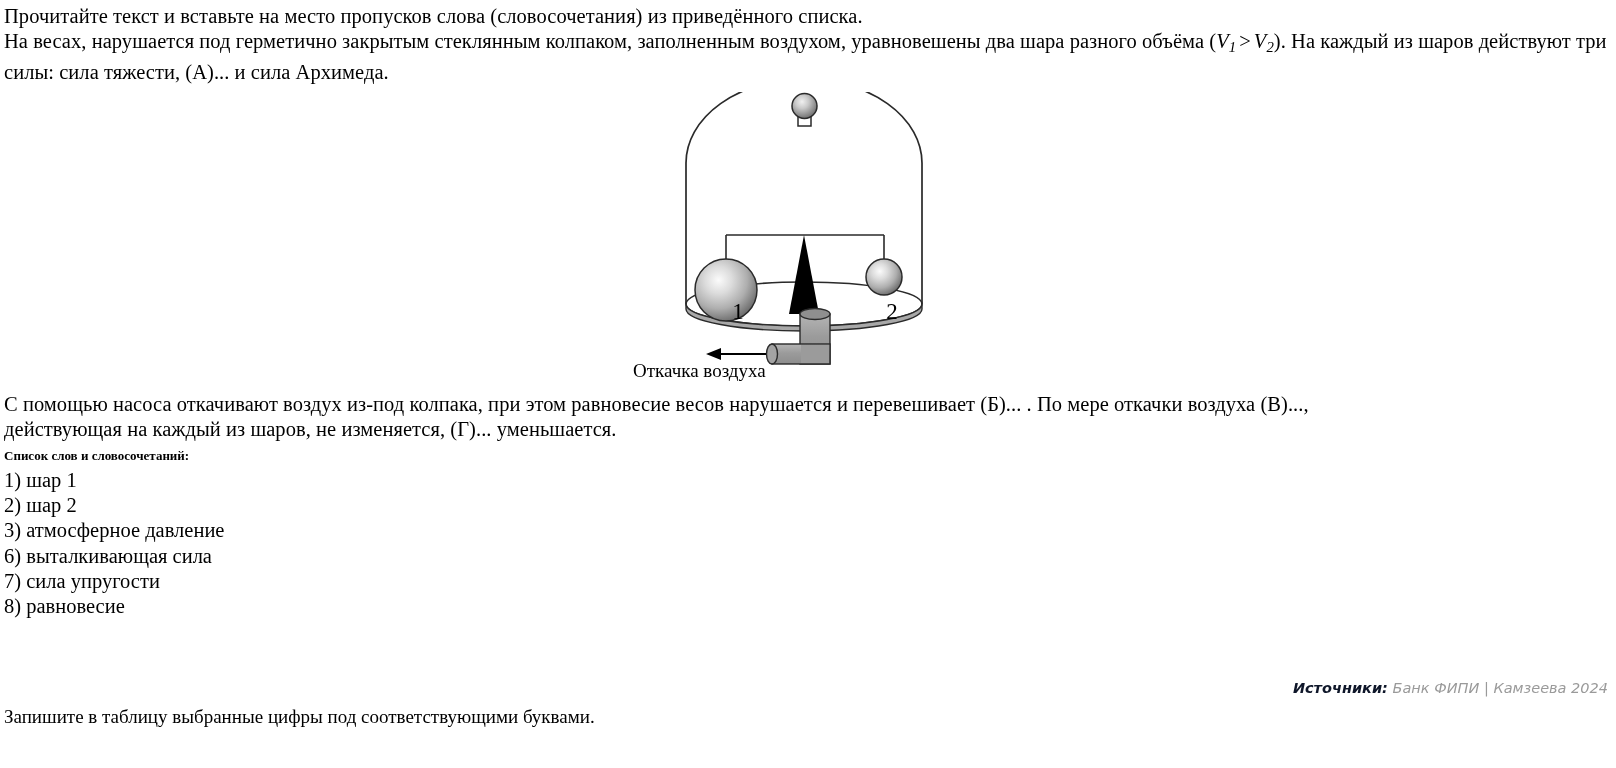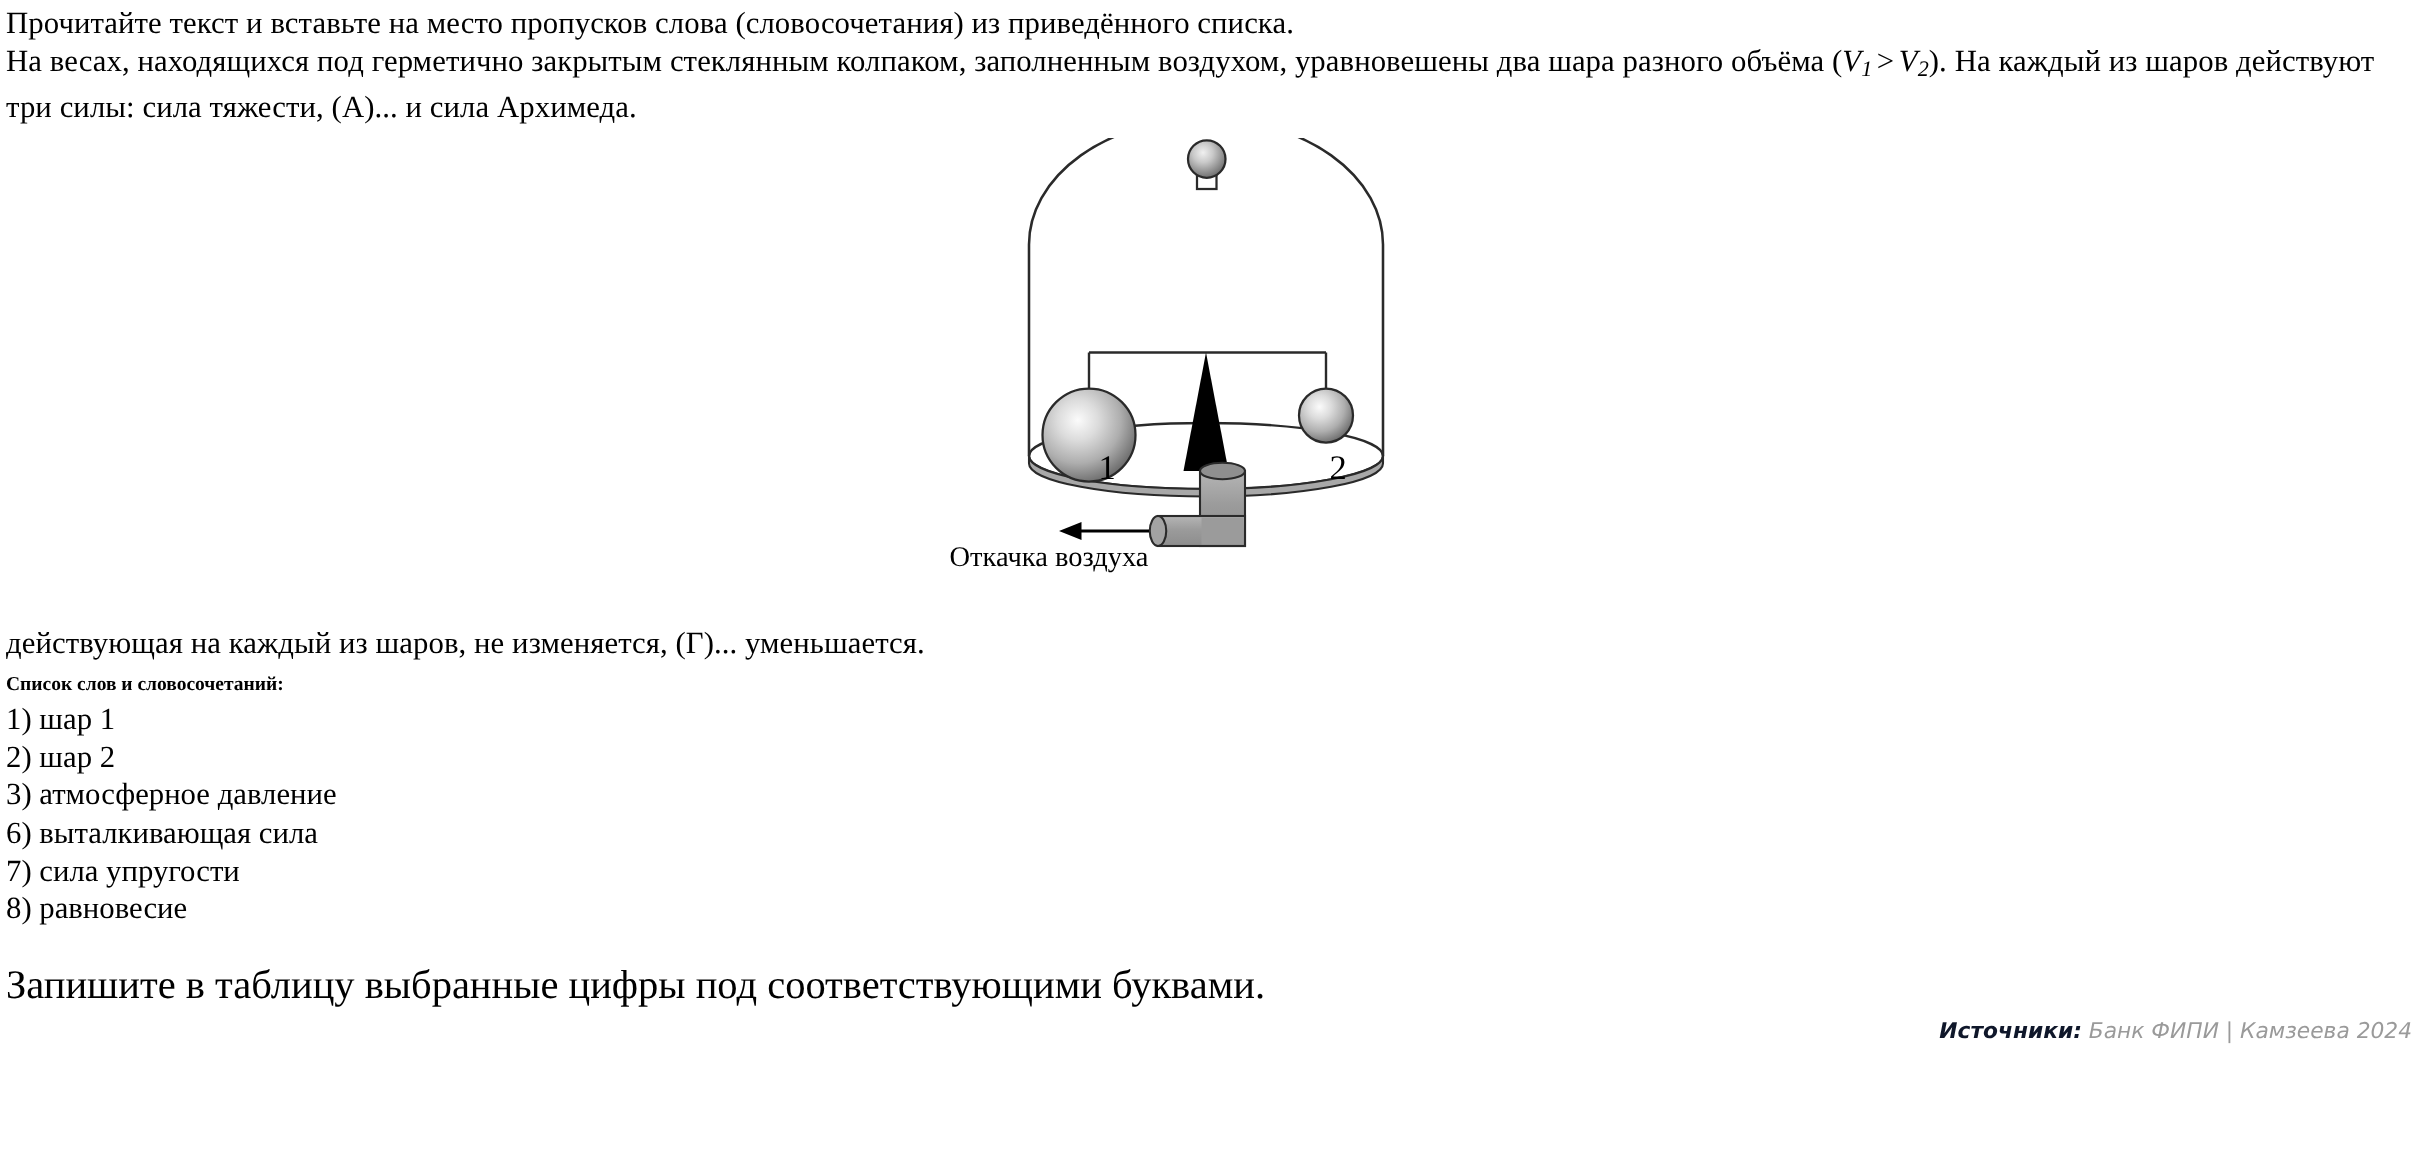--- a/index.html
+++ b/index.html
@@ -70,22 +70,22 @@
     padding: 0;
     list-style: none;
     font-size: 20.5px;
     line-height: 25.2px;
   }
   #word-list li { white-space: nowrap; }
 
   #closing-line {
     position: absolute;
     left: 4px;
-    top: 644px;
-    font-size: 27px;
+    top: 704px;
+    font-size: 19px;
     line-height: 25px;
   }
 
   
   #figure {
     position: absolute;
     left: 620px;
     top: 92px;
     width: 360px;
     height: 300px;
@@ -120,21 +120,21 @@
     color: #0f172a;
   }
 </style>
 </head>
 <body>
 
 <div class="page">
 
   <div class="text-block" id="intro-block">
     <span>Прочитайте текст и вставьте на место пропусков слова (словосочетания) из приведённого списка.</span><br>
-    <span>На весах, находящихся под герметично закрытым стеклянным колпаком, заполненным воздухом, уравновешены два шара разного объёма (</span><span class="mathvar"><span>V</span><sub>1</sub></span><span class="mathop">&gt;</span><span class="mathvar"><span>V</span><sub>2</sub></span><span>). На каждый из шаров действуют три силы: сила тяжести, (А)... и сила Архимеда.</span>
+    <span>На весах, нарушается под герметично закрытым стеклянным колпаком, заполненным воздухом, уравновешены два шара разного объёма (</span><span class="mathvar"><span>V</span><sub>1</sub></span><span class="mathop">&gt;</span><span class="mathvar"><span>V</span><sub>2</sub></span><span>). На каждый из шаров действуют три силы: сила тяжести, (А)... и сила Архимеда.</span>
   </div>
 
   <div id="figure">
     <svg width="360" height="300" viewBox="0 0 360 300" xmlns="http://www.w3.org/2000/svg">
       <defs>
         <radialGradient id="sphereGrad" cx="38%" cy="34%" r="68%">
           <stop offset="0%" stop-color="#fbfbfb"></stop>
           <stop offset="32%" stop-color="#dcdcdc"></stop>
           <stop offset="68%" stop-color="#aeaeae"></stop>
           <stop offset="100%" stop-color="#6f6f6f"></stop>
@@ -195,21 +195,21 @@
       <g>
         <line x1="146" y1="262" x2="94" y2="262" stroke="#000000" stroke-width="2"></line>
         <polygon points="86,262 101,256 101,268" fill="#000000"></polygon>
       </g>
 
       <text class="fig-caption-text" x="13" y="285">Откачка воздуха</text>
     </svg>
   </div>
 
   <div class="text-block" id="after-block">
-    <br>
+    <span>С помощью насоса откачивают воздух из-под колпака, при этом равновесие весов нарушается и перевешивает (Б)... . По мере откачки воздуха (В)...,</span><br>
     <span>действующая на каждый из шаров, не изменяется, (Г)... уменьшается.</span>
   </div>
 
   <div id="list-heading">Список слов и словосочетаний:</div>
 
   <ul id="word-list">
     <li>1) шар 1</li>
     <li>2) шар 2</li>
     <li>3) атмосферное давление</li>
     <li>6) выталкивающая сила</li>

